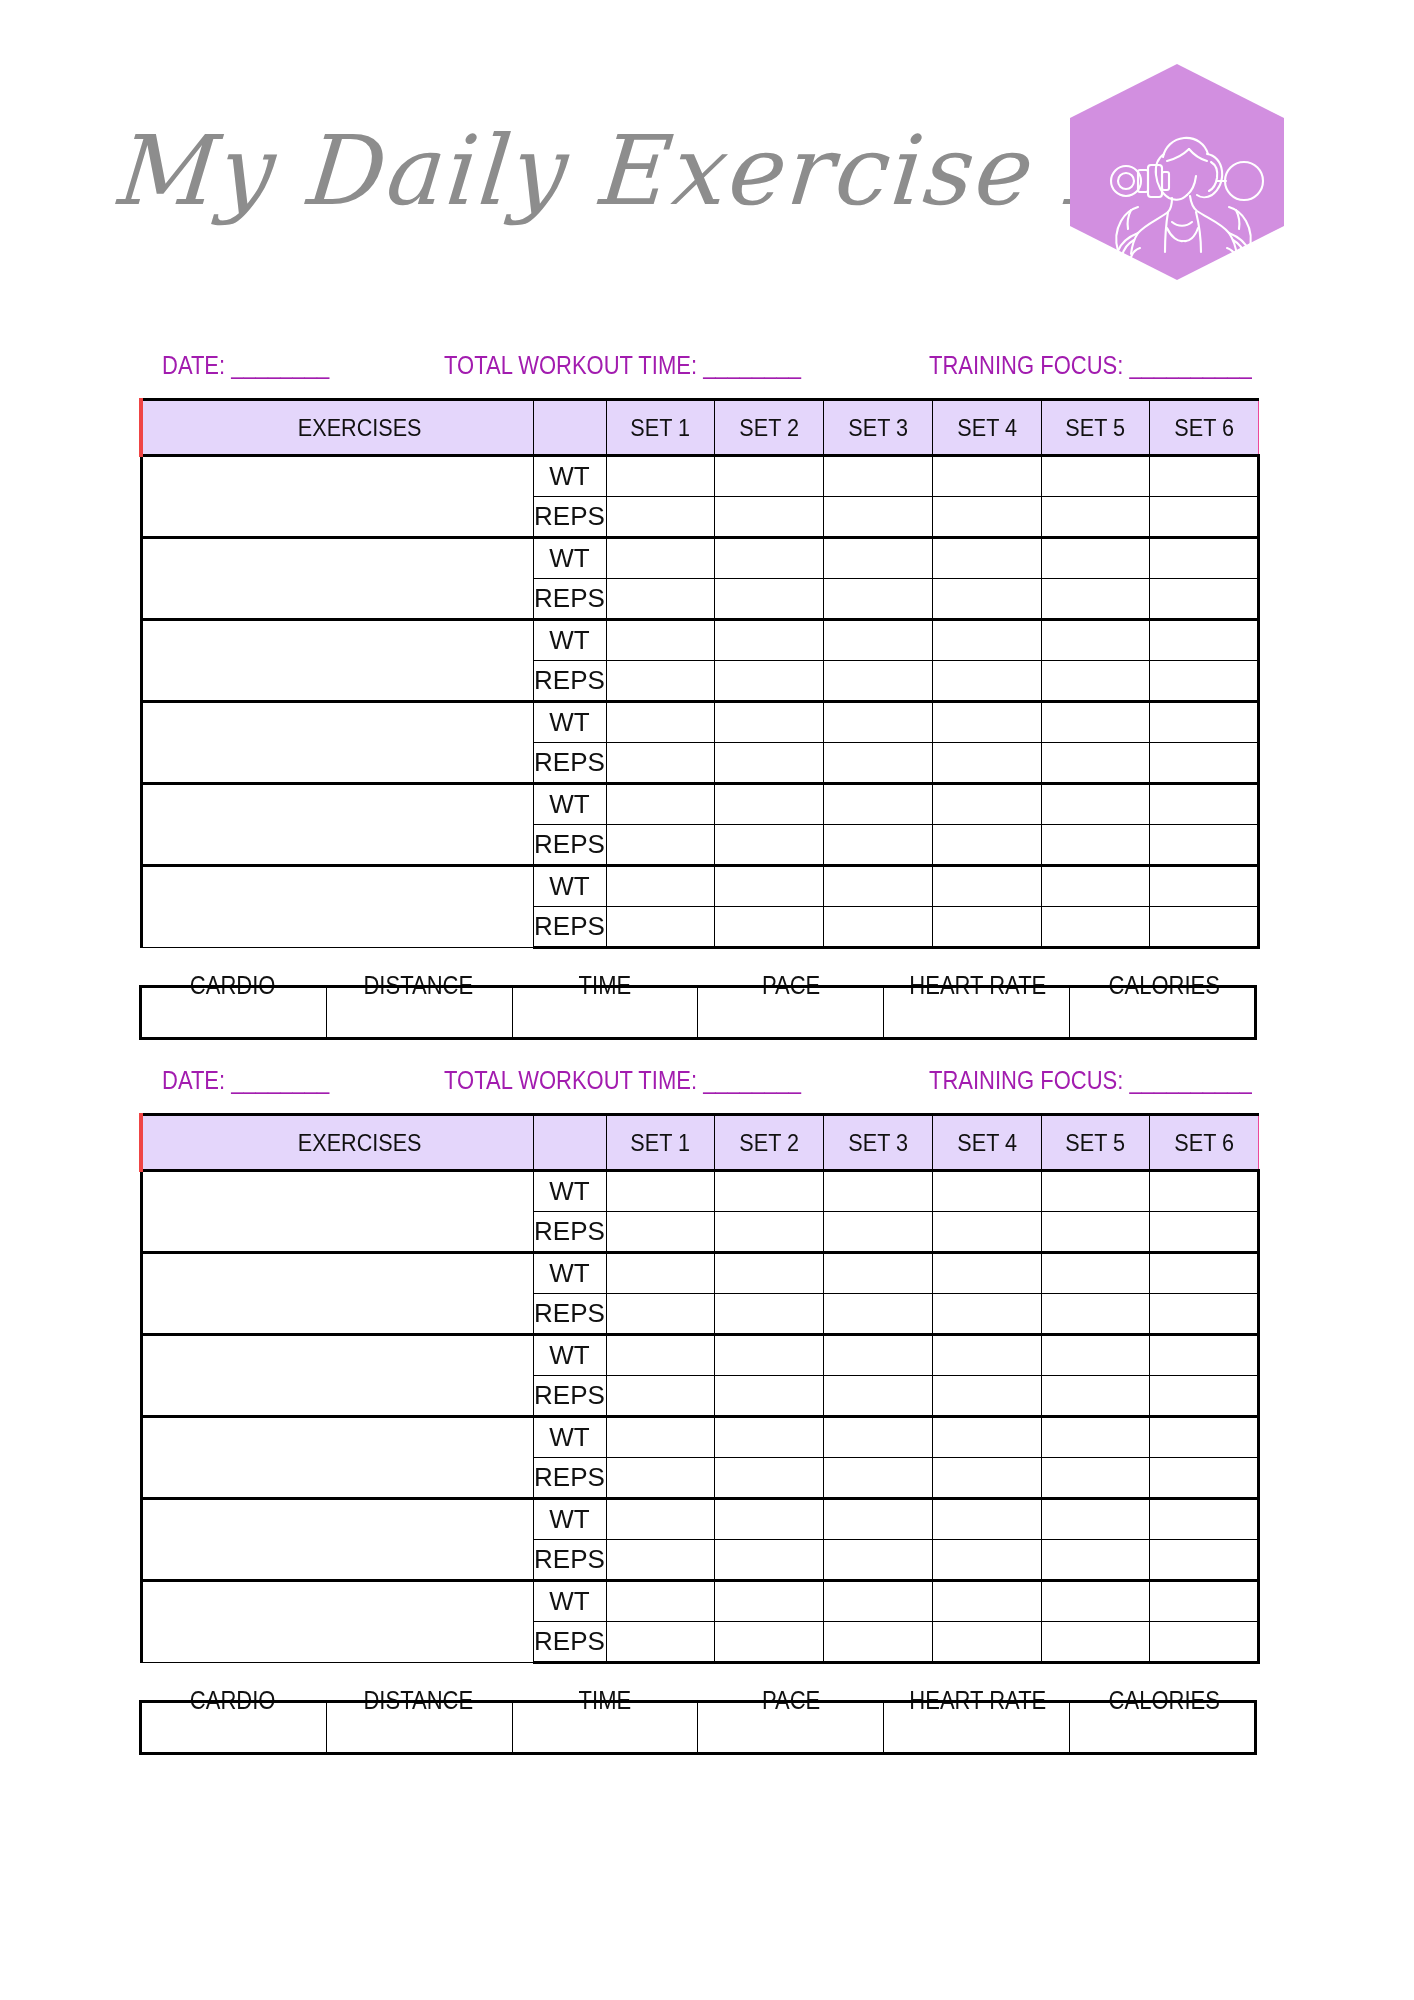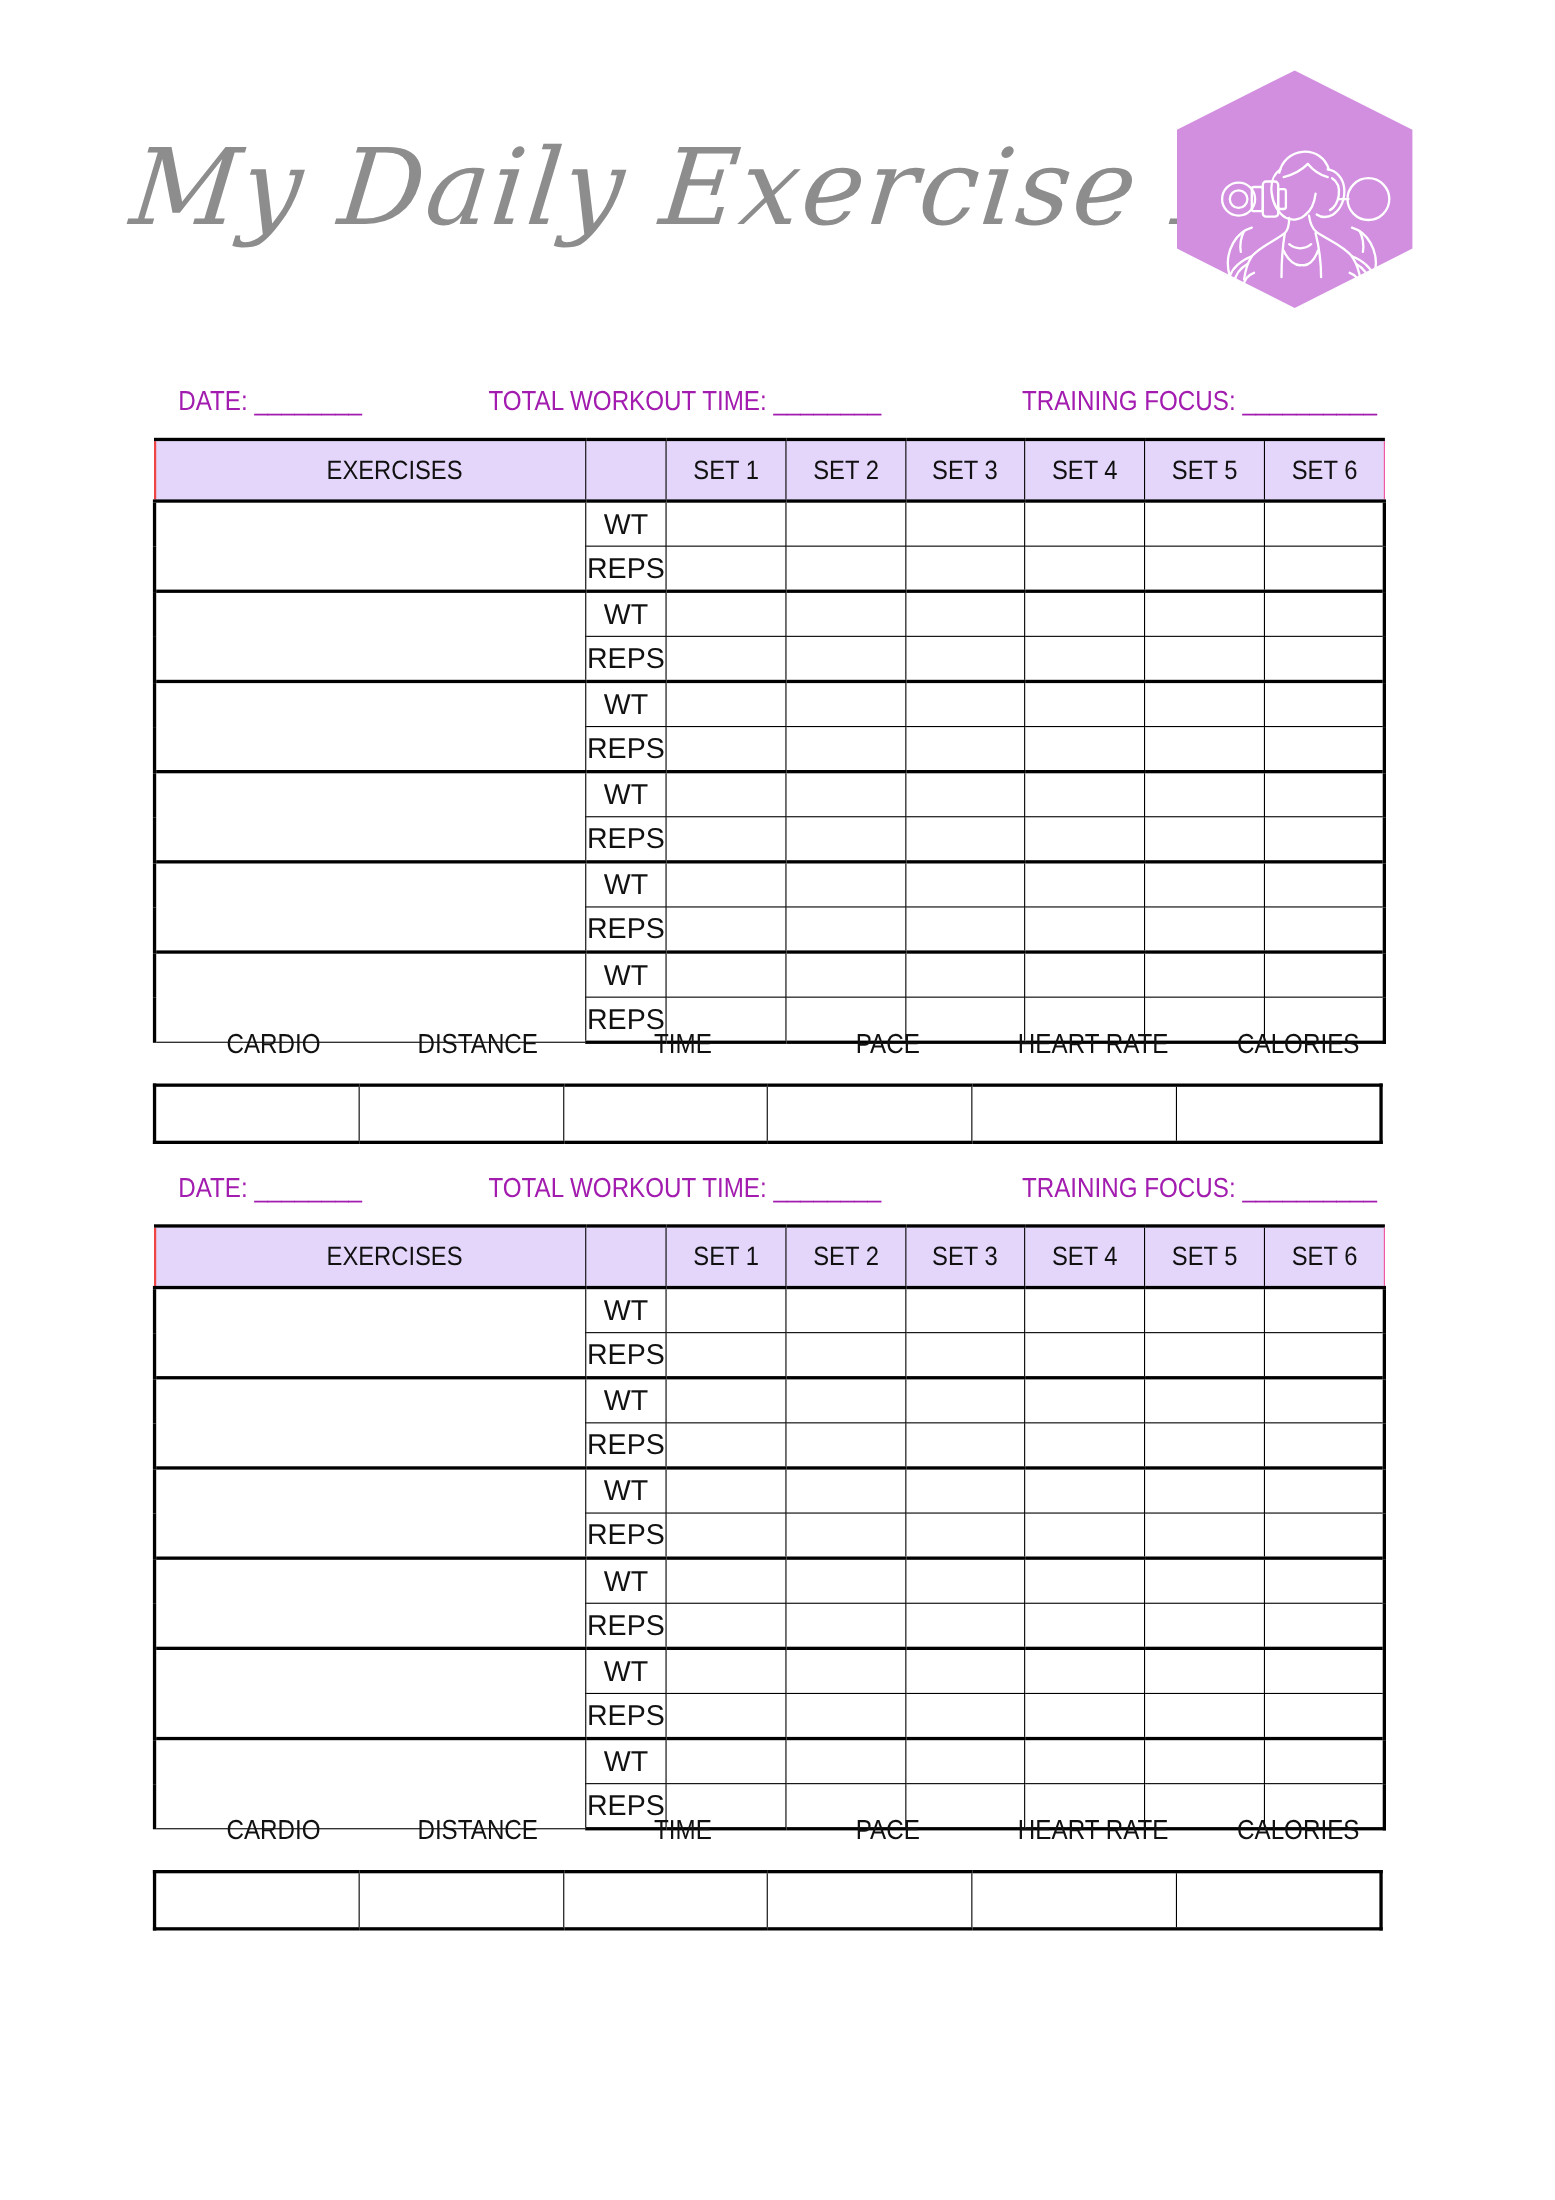--- a/index.html
+++ b/index.html
@@ -138,30 +138,31 @@
   .wtable thead th {
     border-top: 3px solid #000000;
     border-bottom: 3px solid #000000;
   }
   .wtable td.ex-name {
     border-left: 3px solid #000000;
   }
   .wtable td.edge-right {
     border-right: 3px solid #000000;
   }
-  .wtable th.edge-left  { border-left: 2px solid #ef4444; padding-left: 44px; }
+  .wtable th.edge-left  { border-left: 4px solid #ef4444; padding-left: 44px; }
   .wtable th.edge-right { border-right: 1px solid #ec4899; }
 
   
   .cardio-labels {
     position: absolute;
-    left: 155px;
+    left: 139px;
     width: 1118px;
     height: 38px;
     display: flex;
+    margin-top: 36px;
   }
   .cardio-labels > div {
     flex: 1 1 0;
     text-align: center;
     font-family: "Liberation Sans Narrow", "Liberation Sans", sans-serif;
     font-size: 25px;
     line-height: 38px;
     color: #111;
     white-space: nowrap;
   }

